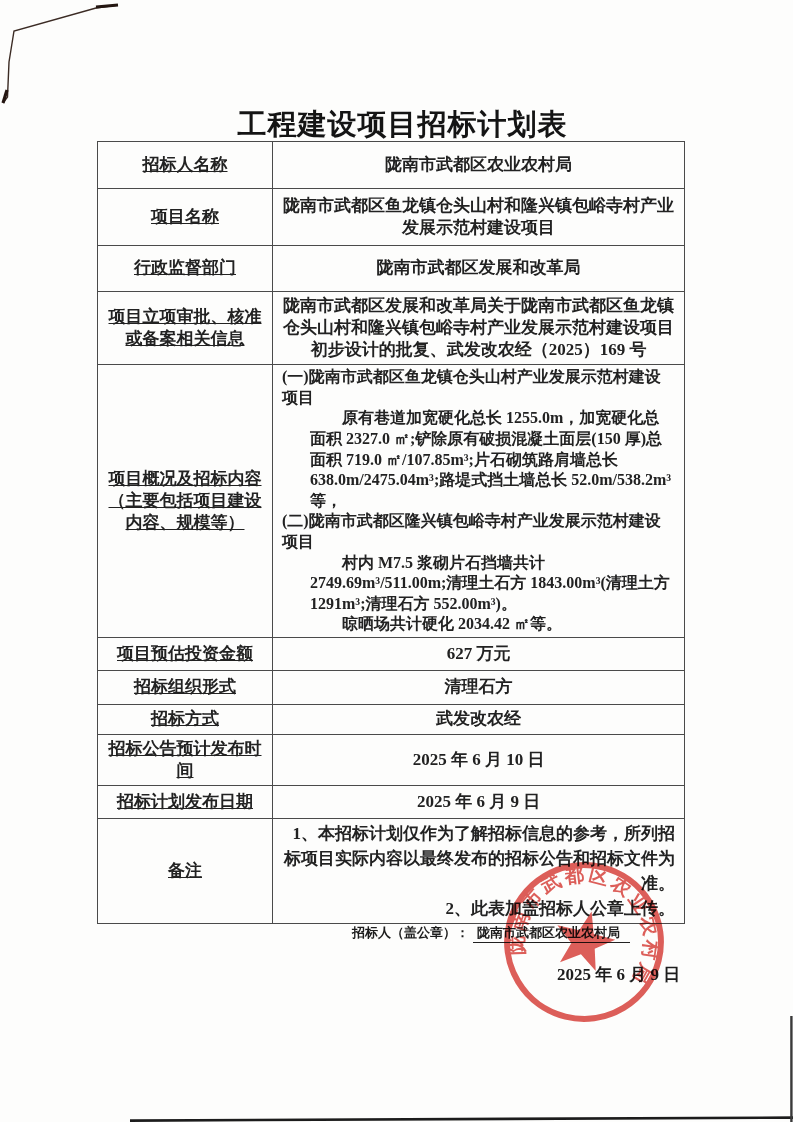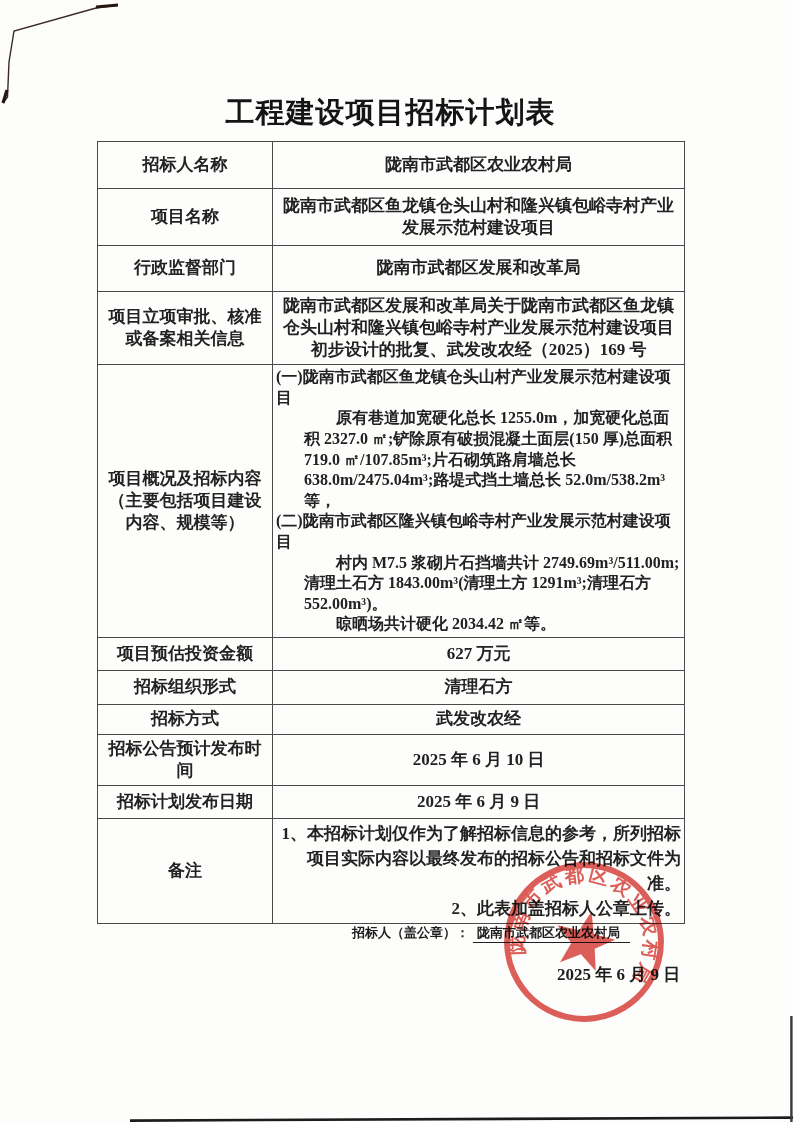--- a/index.html
+++ b/index.html
@@ -7,38 +7,38 @@
     position:relative;
     width:793px;height:1122px;
     margin:0 auto;
     background:#fdfdfc;
     font-family:"Liberation Serif", serif;
     color:#1d1d1d;
     overflow:hidden;
   }
   .title{
     position:absolute;left:97px;top:93px;width:587px;
-    margin:0;text-align:center;
+    margin:12px;text-align:center;
     font-size:29px;font-weight:700;letter-spacing:1px;
     color:#141414;
   }
   .doc-table{
     position:absolute;left:97px;top:141px;width:587px;
     display:table;border-collapse:collapse;table-layout:fixed;
   }
   .tr{display:table-row;}
   .tc{
     display:table-cell;border:1.5px solid #4a4a4a;
     vertical-align:middle;
     font-size:17px;font-weight:600;line-height:1.3;
     color:#222;
   }
-  .tc.label{width:154px;text-align:center;padding:3px 10px;}
+  .tc.label{width:154px;text-align:center;padding:3px 10px;text-decoration:underline;}
   .tc.value{text-align:center;padding:3px 10px;}
-  .tc.value.left{text-align:left;padding:2px 3px;}
+  .tc.value.left{text-align:left;padding:2px 9px;}
   
   .r0{height:47px}.r1{height:57px}.r2{height:46px}.r3{height:70px}
   .rov{height:250px}
   .r4{height:33px}.r5{height:33px}.r6{height:34px}.r7{height:30px}
   .r8{height:31px}.r9{height:33px}
   .rrem{height:95px}
   .rov .value{vertical-align:top;padding-top:3px;}
   .rov p{margin:0;font-size:16px;line-height:20.6px;font-weight:600;}
   .rov p.ip{text-indent:2em;margin-left:28px;}
   .rrem .value p{margin:0;font-size:17px;line-height:25px;font-weight:600;text-align:right;}

